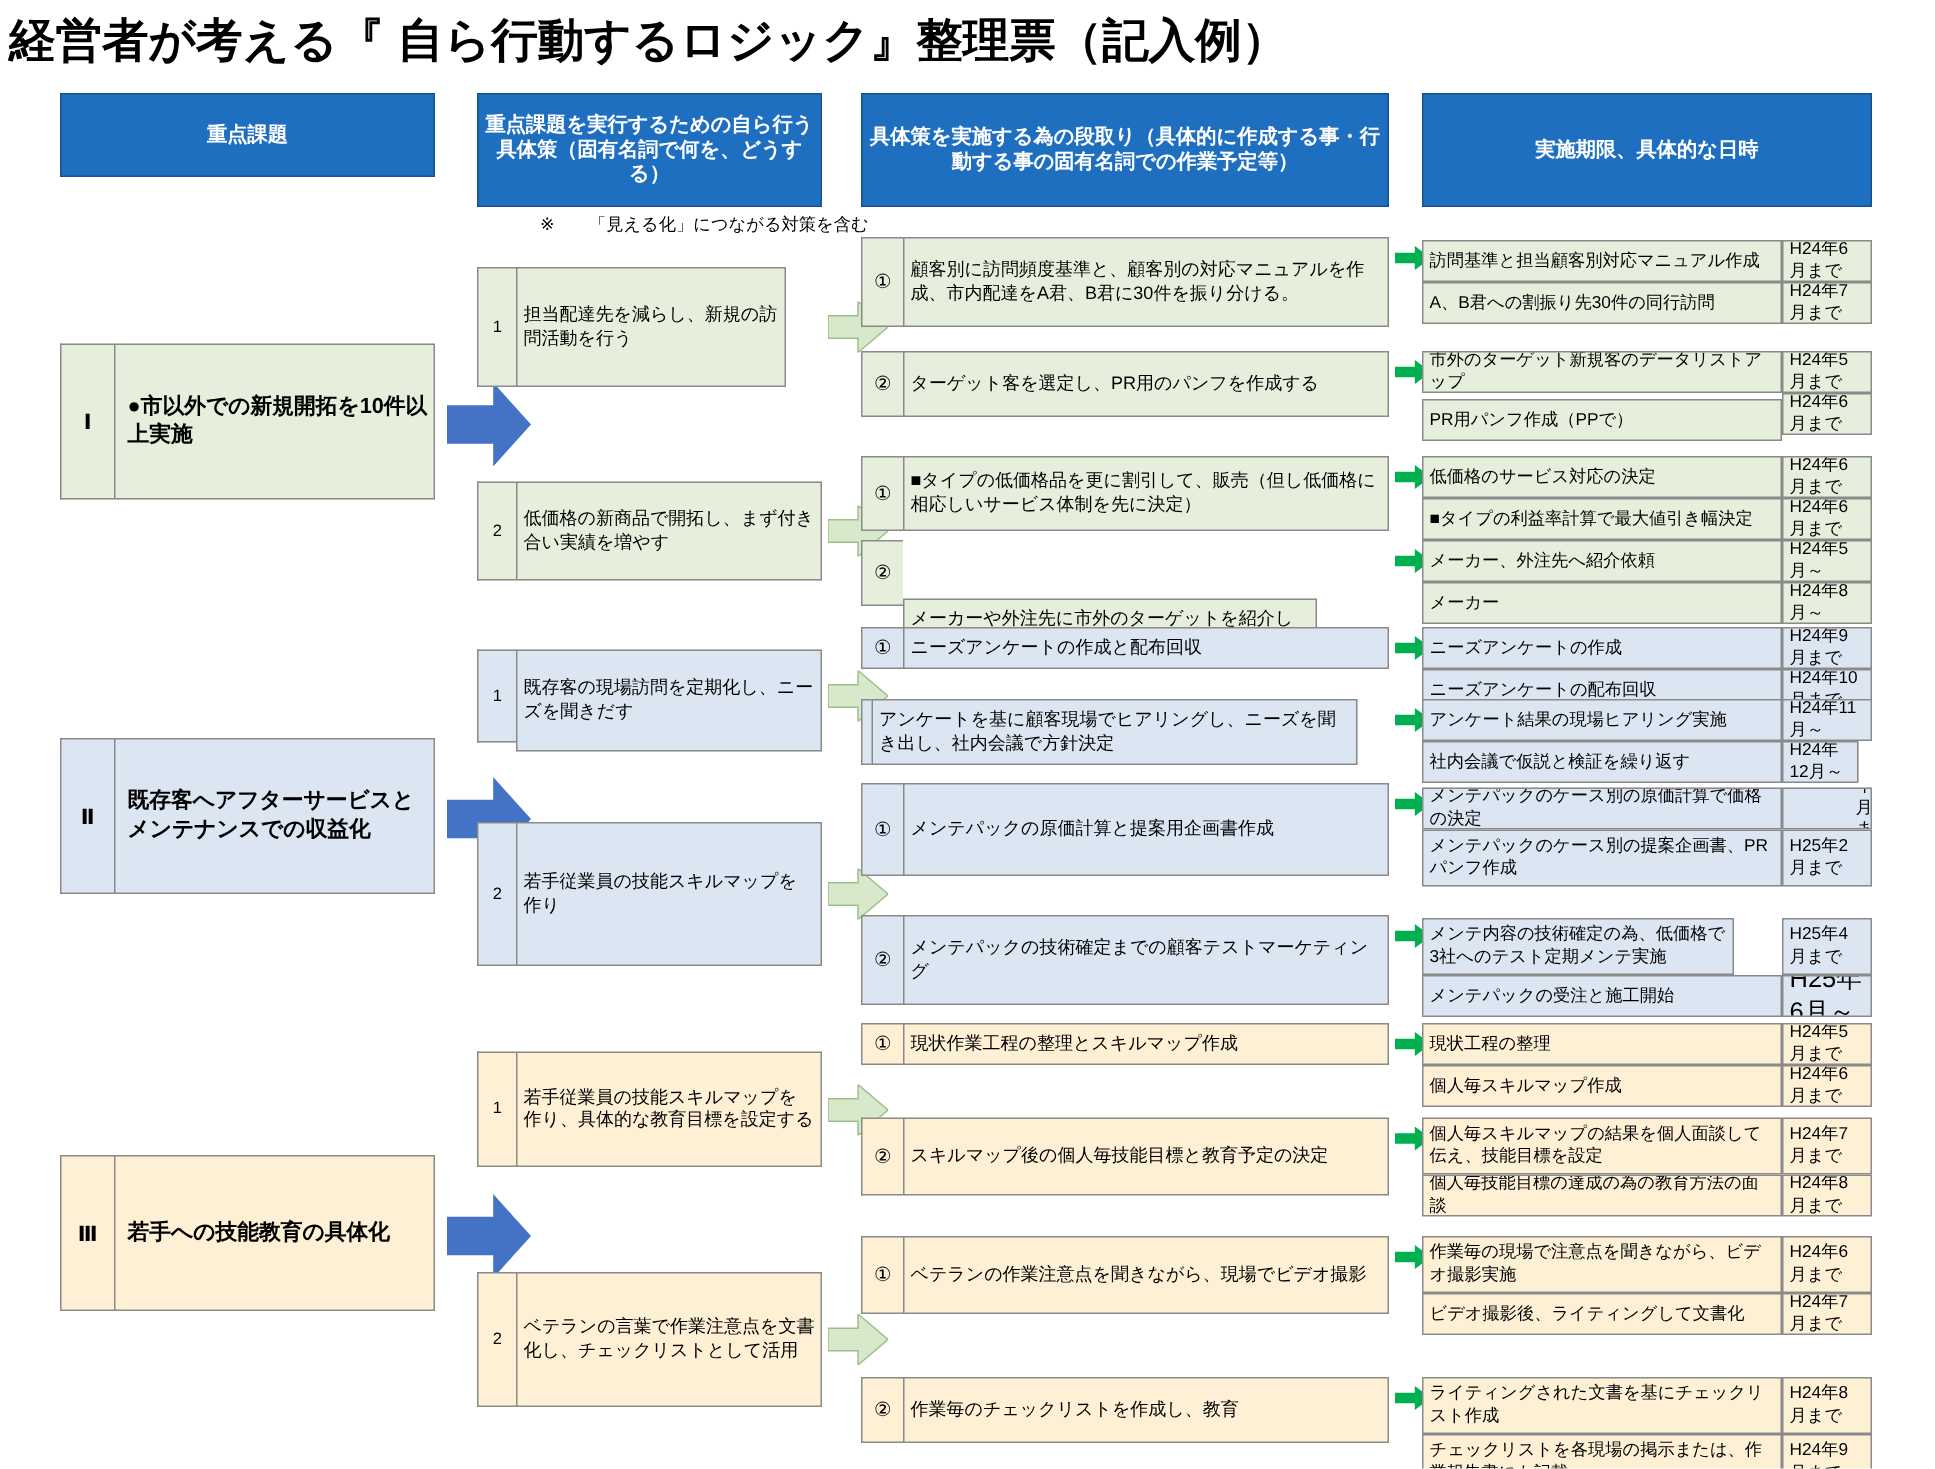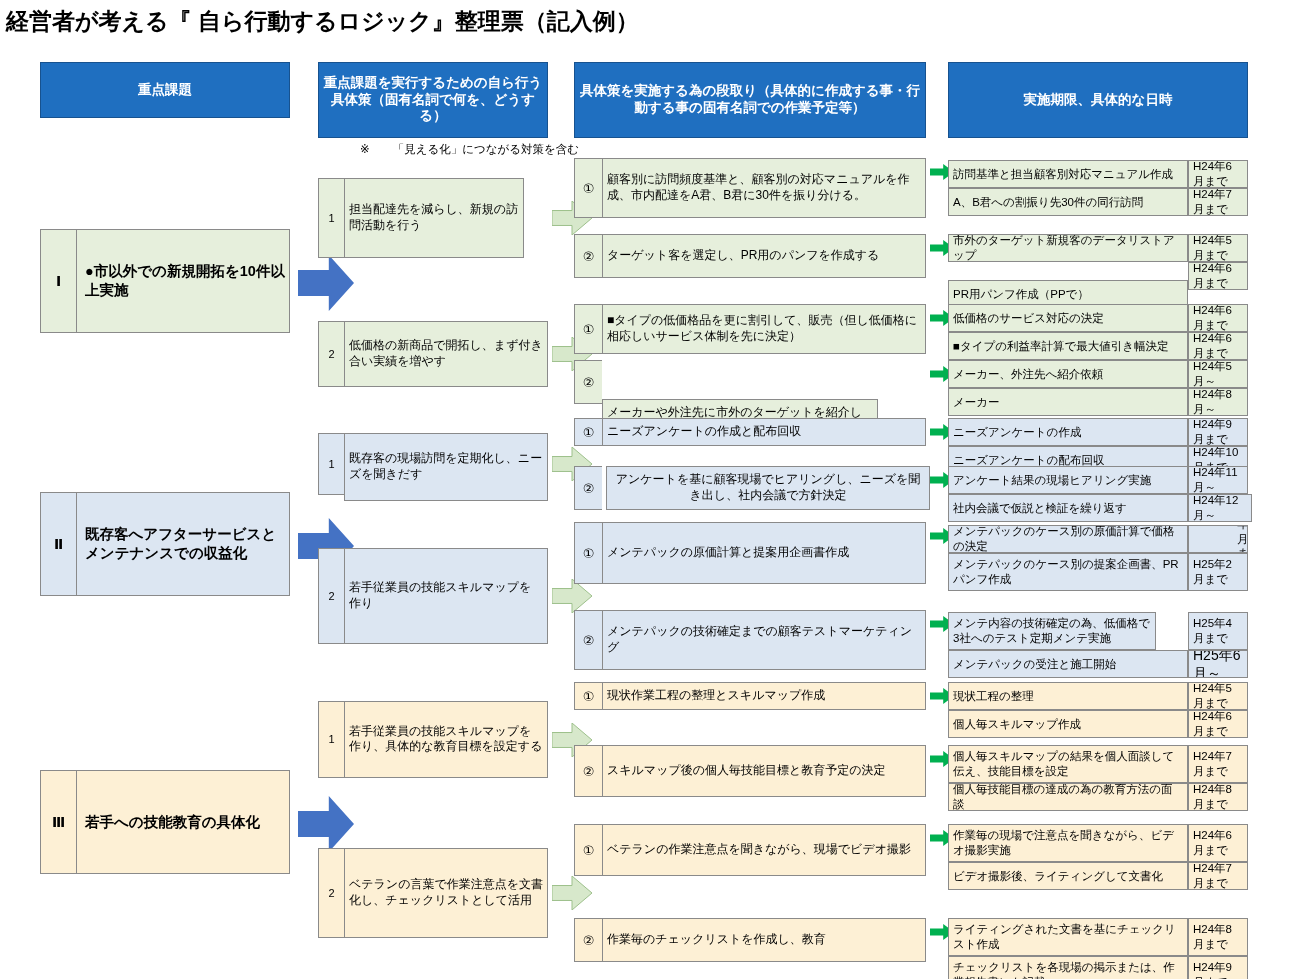--- a/index.html
+++ b/index.html
@@ -2,21 +2,21 @@
 <html><head>
 <meta charset="utf-8">
 <style>
   html,body{margin:0;padding:0;}
   body{
     width:1290px;height:979px;background:#ffffff;
     font-family:"Liberation Sans","DejaVu Sans",sans-serif;
     position:relative;overflow:hidden;color:#000;
   }
   .title{
-    position:absolute;left:6px;top:6px;font-size:23px;font-weight:bold;
+    position:absolute;left:6px;top:6px;font-size:31px;font-weight:bold;
     letter-spacing:0px;white-space:nowrap;
   }
   
   .hdr{
     position:absolute;background:#1F6FC0;color:#ffffff;border:1px solid #17528f;
     font-size:13.5px;font-weight:bold;text-align:center;
     display:flex;align-items:center;justify-content:center;padding:2px 4px;
     box-sizing:border-box;line-height:1.25;
   }
   .note{
@@ -85,21 +85,21 @@
     <div class="cell txt g" style="left:1188px;top:160px;width:60px;height:28px;font-size:11.5px;">H24年6月まで</div>
     <div class="cell txt g" style="left:948px;top:188px;width:240px;height:28px;font-size:11.5px;">A、B君への割振り先30件の同行訪問</div>
     <div class="cell txt g" style="left:1188px;top:188px;width:60px;height:28px;font-size:11.5px;">H24年7月まで</div>
     <div class="circ g" style="left:574px;top:234px;width:28px;height:44px;">②</div>
     <div class="cell txt g" style="left:602px;top:234px;width:324px;height:44px;">ターゲット客を選定し、PR用のパンフを作成する</div>
     <div class="smallarrow" style="left:930px;top:240px;width:24px;height:16px;"><svg width="24" height="16" viewBox="0 0 24 16">
         <polygon points="0,4.48 13.200000000000001,4.48 13.200000000000001,0 24,8 13.200000000000001,16 13.200000000000001,11.52 0,11.52" fill="#00B050"></polygon>
       </svg></div>
     <div class="cell txt g" style="left:948px;top:234px;width:240px;height:28px;font-size:11.5px;">市外のターゲット新規客のデータリストアップ</div>
     <div class="cell txt g" style="left:1188px;top:234px;width:60px;height:28px;font-size:11.5px;">H24年5月まで</div>
-    <div class="cell txt g" style="left:948px;top:280px;width:240px;height:28px;font-size:11.5px;">PR用パンフ作成（PPで）</div>
+    <div class="cell txt g" style="left:948px;top:266px;width:240px;height:28px;font-size:11.5px;">PR用パンフ作成（PPで）</div>
     <div class="cell txt g" style="left:1188px;top:262px;width:60px;height:28px;font-size:11.5px;">H24年6月まで</div>
     <div class="numbox g" style="left:318px;top:320.52px;width:26px;height:66.96px;">2</div>
     <div class="cell txt g" style="left:344px;top:320.52px;width:204px;height:66.96px;">低価格の新商品で開拓し、まず付き合い実績を増やす</div>
     <div class="smallarrow" style="left:552px;top:337px;width:40px;height:34px;"><svg width="40" height="34" viewBox="0 0 40 34">
         <polygon points="0,9.520000000000001 20,9.520000000000001 20,0 40,17 20,34 20,24.48 0,24.48" fill="#d7e8cb" stroke="#9dc08b" stroke-width="1"></polygon>
       </svg></div>
     <div class="circ g" style="left:574px;top:304px;width:28px;height:50px;">①</div>
     <div class="cell txt g" style="left:602px;top:304px;width:324px;height:50px;">■タイプの低価格品を更に割引して、販売（但し低価格に相応しいサービス体制を先に決定）</div>
     <div class="smallarrow" style="left:930px;top:310px;width:24px;height:16px;"><svg width="24" height="16" viewBox="0 0 24 16">
         <polygon points="0,4.48 13.200000000000001,4.48 13.200000000000001,0 24,8 13.200000000000001,16 13.200000000000001,11.52 0,11.52" fill="#00B050"></polygon>
@@ -130,28 +130,28 @@
     <div class="circ b" style="left:574px;top:418px;width:28px;height:28px;">①</div>
     <div class="cell txt b" style="left:602px;top:418px;width:324px;height:28px;">ニーズアンケートの作成と配布回収</div>
     <div class="smallarrow" style="left:930px;top:424px;width:24px;height:16px;"><svg width="24" height="16" viewBox="0 0 24 16">
         <polygon points="0,4.48 13.200000000000001,4.48 13.200000000000001,0 24,8 13.200000000000001,16 13.200000000000001,11.52 0,11.52" fill="#00B050"></polygon>
       </svg></div>
     <div class="cell txt b" style="left:948px;top:418px;width:240px;height:28px;font-size:11.5px;">ニーズアンケートの作成</div>
     <div class="cell txt b" style="left:1188px;top:418px;width:60px;height:28px;font-size:11.5px;">H24年9月まで</div>
     <div class="cell txt b" style="left:948px;top:446px;width:240px;height:28px;font-size:11.5px;">ニーズアンケートの配布回収</div>
     <div class="cell txt b" style="left:1188px;top:446px;width:60px;height:28px;font-size:11.5px;">H24年10月まで</div>
     <div class="circ b" style="left:574px;top:466px;width:28px;height:44px;">②</div>
-    <div class="cell txt b" style="left:606px;top:466px;width:324px;height:44px;text-align:center;">アンケートを基に顧客現場でヒアリングし、ニーズを聞き出し、社内会議で方針決定</div>
+    <div class="cell txt b" style="left:581px;top:466px;width:324px;height:44px;">アンケートを基に顧客現場でヒアリングし、ニーズを聞き出し、社内会議で方針決定</div>
     <div class="smallarrow" style="left:930px;top:472px;width:24px;height:16px;"><svg width="24" height="16" viewBox="0 0 24 16">
         <polygon points="0,4.48 13.200000000000001,4.48 13.200000000000001,0 24,8 13.200000000000001,16 13.200000000000001,11.52 0,11.52" fill="#00B050"></polygon>
       </svg></div>
     <div class="cell txt b" style="left:948px;top:466px;width:240px;height:28px;font-size:11.5px;">アンケート結果の現場ヒアリング実施</div>
     <div class="cell txt b" style="left:1188px;top:466px;width:60px;height:28px;font-size:11.5px;">H24年11月～</div>
     <div class="cell txt b" style="left:948px;top:494px;width:240px;height:28px;font-size:11.5px;">社内会議で仮説と検証を繰り返す</div>
-    <div class="cell txt b" style="left:1188px;top:494px;width:64px;height:28px;font-size:11.5px;">H24年12月～</div>
+    <div class="cell txt b" style="left:1188px;top:494px;width:51px;height:28px;font-size:11.5px;">H24年12月～</div>
     <div class="numbox b" style="left:318px;top:547.64px;width:26px;height:96.72px;">2</div>
     <div class="cell txt b" style="left:344px;top:547.64px;width:204px;height:96.72px;">若手従業員の技能スキルマップを作り</div>
     <div class="smallarrow" style="left:552px;top:579px;width:40px;height:34px;"><svg width="40" height="34" viewBox="0 0 40 34">
         <polygon points="0,9.520000000000001 20,9.520000000000001 20,0 40,17 20,34 20,24.48 0,24.48" fill="#d7e8cb" stroke="#9dc08b" stroke-width="1"></polygon>
       </svg></div>
     <div class="circ b" style="left:574px;top:522px;width:28px;height:62px;">①</div>
     <div class="cell txt b" style="left:602px;top:522px;width:324px;height:62px;">メンテパックの原価計算と提案用企画書作成</div>
     <div class="smallarrow" style="left:930px;top:528px;width:24px;height:16px;"><svg width="24" height="16" viewBox="0 0 24 16">
         <polygon points="0,4.48 13.200000000000001,4.48 13.200000000000001,0 24,8 13.200000000000001,16 13.200000000000001,11.52 0,11.52" fill="#00B050"></polygon>
       </svg></div>
@@ -160,21 +160,21 @@
     <div class="cell txt b" style="left:948px;top:553px;width:240px;height:38px;font-size:11.5px;">メンテパックのケース別の提案企画書、PRパンフ作成</div>
     <div class="cell txt b" style="left:1188px;top:553px;width:60px;height:38px;font-size:11.5px;">H25年2月まで</div>
     <div class="circ b" style="left:574px;top:610px;width:28px;height:60px;">②</div>
     <div class="cell txt b" style="left:602px;top:610px;width:324px;height:60px;">メンテパックの技術確定までの顧客テストマーケティング</div>
     <div class="smallarrow" style="left:930px;top:616px;width:24px;height:16px;"><svg width="24" height="16" viewBox="0 0 24 16">
         <polygon points="0,4.48 13.200000000000001,4.48 13.200000000000001,0 24,8 13.200000000000001,16 13.200000000000001,11.52 0,11.52" fill="#00B050"></polygon>
       </svg></div>
     <div class="cell txt b" style="left:948px;top:612px;width:208px;height:38px;font-size:11.5px;">メンテ内容の技術確定の為、低価格で3社へのテスト定期メンテ実施</div>
     <div class="cell txt b" style="left:1188px;top:612px;width:60px;height:38px;font-size:11.5px;">H25年4月まで</div>
     <div class="cell txt b" style="left:948px;top:650px;width:240px;height:28px;font-size:11.5px;">メンテパックの受注と施工開始</div>
-    <div class="cell txt b" style="left:1188px;top:650px;width:60px;height:28px;font-size:14px;">H25年6月～</div>
+    <div class="cell txt b" style="left:1188px;top:650px;width:60px;height:28px;font-size:17px;">H25年6月～</div>
     <div class="romanbox y" style="left:40px;top:770px;width:36px;height:104px;">Ⅲ</div>
     <div class="cell theme y" style="left:76px;top:770px;width:214px;height:104px;">若手への技能教育の具体化</div>
     <div class="bigarrow" style="left:298px;top:796px;width:56px;height:56px;"><svg width="56" height="56" viewBox="0 0 56 56">
         <polygon points="0,15.120000000000001 30.800000000000004,15.120000000000001 30.800000000000004,0 56,28 30.800000000000004,56 30.800000000000004,40.879999999999995 0,40.879999999999995" fill="#4472C4"></polygon>
       </svg></div>
     <div class="numbox y" style="left:318px;top:701.37px;width:26px;height:76.26px;">1</div>
     <div class="cell txt y" style="left:344px;top:701.37px;width:204px;height:76.26px;">若手従業員の技能スキルマップを作り、具体的な教育目標を設定する</div>
     <div class="smallarrow" style="left:552px;top:722.5px;width:40px;height:34px;"><svg width="40" height="34" viewBox="0 0 40 34">
         <polygon points="0,9.520000000000001 20,9.520000000000001 20,0 40,17 20,34 20,24.48 0,24.48" fill="#d7e8cb" stroke="#9dc08b" stroke-width="1"></polygon>
       </svg></div>

